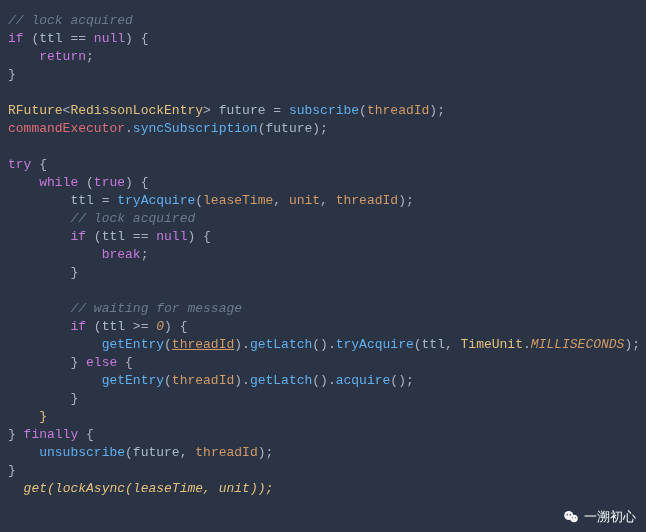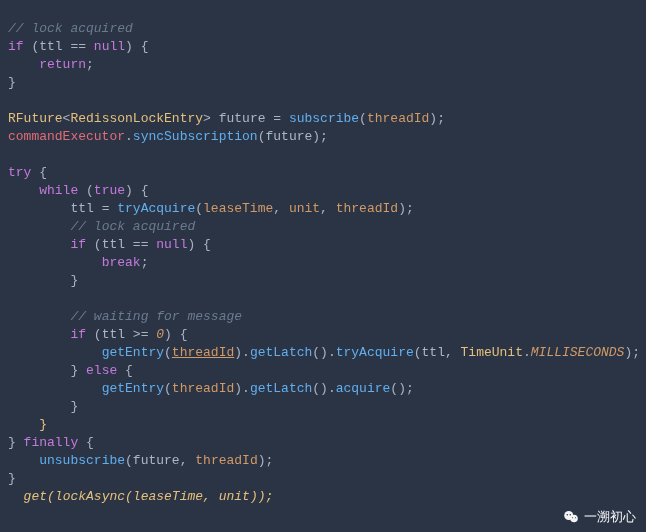--- a/index.html
+++ b/index.html
@@ -8,21 +8,21 @@
     width: 646px;
     height: 532px;
     background: #2b3445;
     font-family: Consolas, "Courier New", monospace;
     font-size: 13px;
     line-height: 18px;
     overflow: hidden;
     color: #a9b7c6;
   }
   .code {
-    padding: 20px 8px 8px 8px;
+    padding: 12px 8px 8px 8px;
     white-space: pre;
   }
   .c-comment  { color: #6a7b8d; font-style: italic; }
   .c-keyword  { color: #c679dd; }
   .c-type     { color: #e5c07b; }
   .c-method   { color: #61afef; }
   .c-warn     { color: #e5c07b; font-style: italic; }
   .c-field    { color: #e06c75; }
   .c-param    { color: #d19a66; }
   .c-paramUl  { color: #d19a66; text-decoration: underline; }

